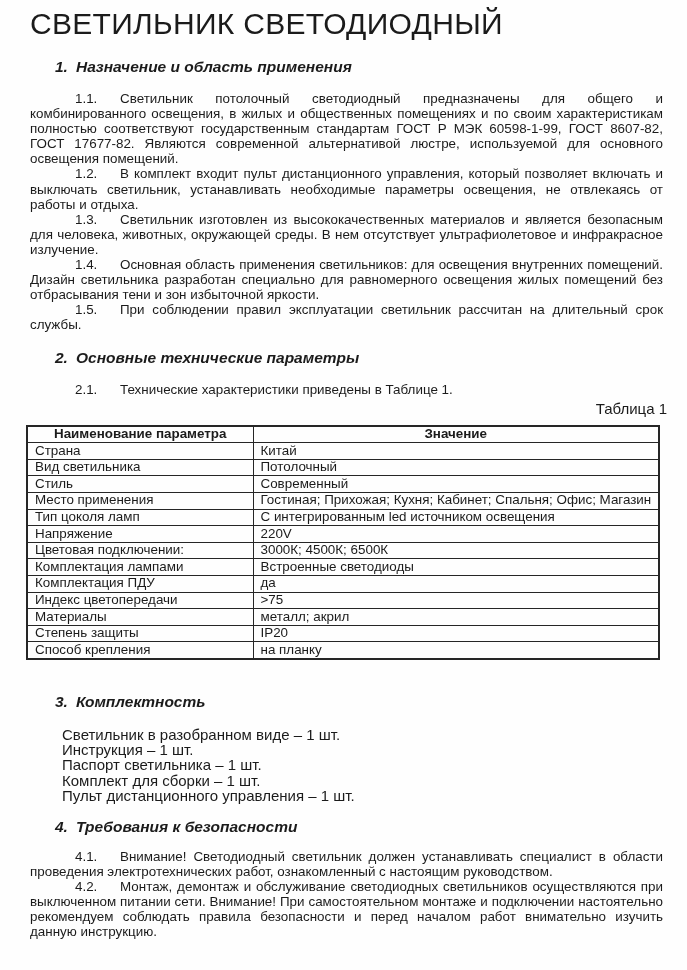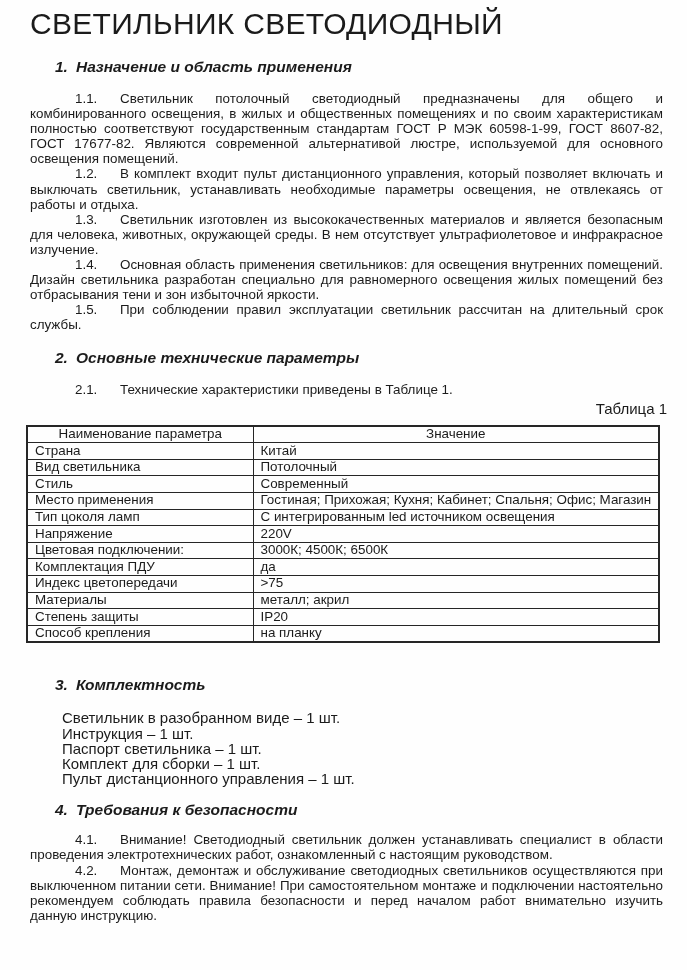--- a/index.html
+++ b/index.html
@@ -25,21 +25,21 @@
   .pnum { display:inline-block; width:45px; text-indent:0; }
   .caption { font-size:15px; text-align:right; margin:3px -4px 8px 0; }
   table.specs {
     border-collapse:collapse; width:634px; margin:2px 0 0 -4px;
     font-size:13.4px; border:2px solid #262626; table-layout:fixed;
   }
   table.specs th, table.specs td {
     border:1px solid #262626; padding:0 7px; height:15.6px;
     line-height:14.6px; overflow:hidden; white-space:nowrap;
   }
-  table.specs th { font-weight:400; }
+  table.specs th { font-weight:700; }
   table.specs col.c1 { width:226px; }
   .list { margin:16px 0 0 32px; font-size:15px; line-height:15.2px; }
 </style>
 </head>
 <body>
 
 <div class="page">
 
   <h1 class="title">СВЕТИЛЬНИК СВЕТОДИОДНЫЙ</h1>
 
@@ -97,20 +97,24 @@
         </tr>
       <tr>
           <td>Напряжение</td>
           <td>220V</td>
         </tr>
       <tr>
           <td>Цветовая подключении:</td>
           <td>3000К; 4500К; 6500К</td>
         </tr>
       <tr>
+          <td>Комплектация лампами</td>
+          <td>Встроенные светодиоды</td>
+        </tr>
+      <tr>
           <td>Комплектация ПДУ</td>
           <td>да</td>
         </tr>
       <tr>
           <td>Индекс цветопередачи</td>
           <td>&gt;75</td>
         </tr>
       <tr>
           <td>Материалы</td>
           <td>металл; акрил</td>

